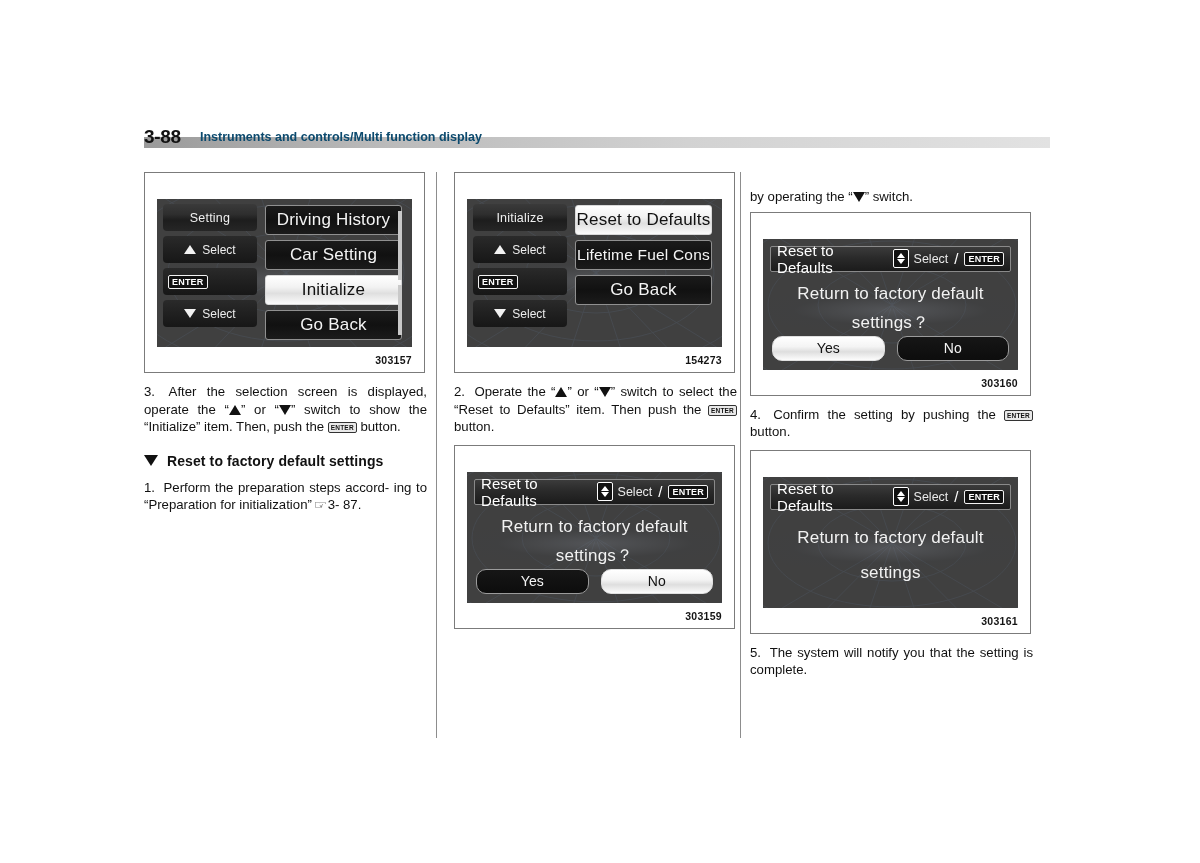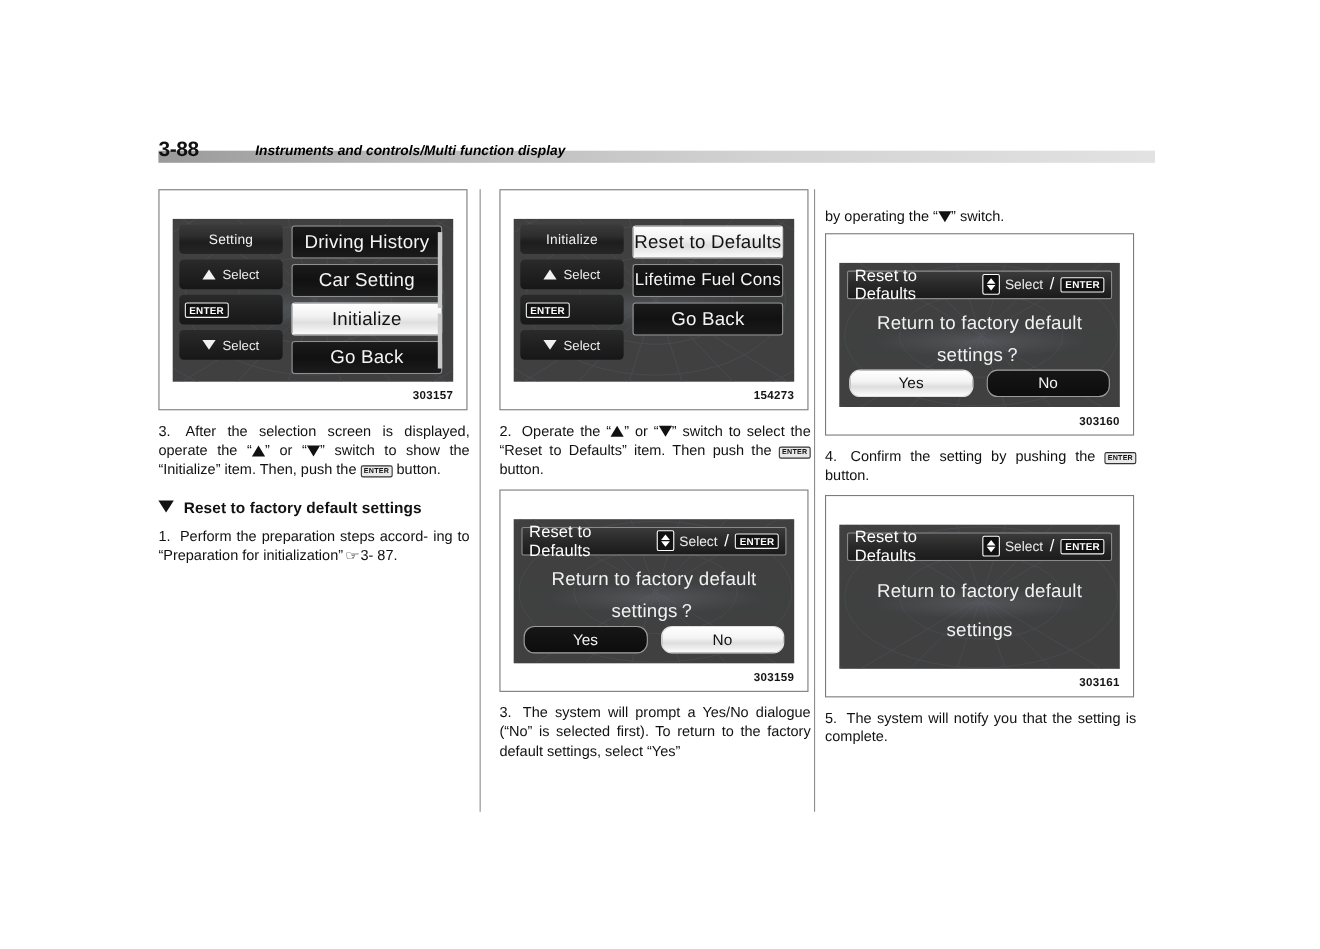--- a/index.html
+++ b/index.html
@@ -14,21 +14,21 @@
   }
   .page{position:absolute;left:0;top:0;width:960px;height:863px;}
 
   
   .page-header{position:absolute;left:144px;top:128px;width:906px;height:22px;}
   .hdr-bar{position:absolute;left:0;top:9px;width:906px;height:11px;
     background:linear-gradient(to right,#9a9a9a 0%,#b9b9b9 25%,#d2d2d2 60%,#e2e2e2 100%);}
   .hdr-page-no{position:absolute;left:0;top:-2px;font-size:19px;font-weight:bold;
     letter-spacing:-0.3px;color:#111;font-family:"Liberation Sans",sans-serif;}
   .hdr-title{position:absolute;left:56px;top:2px;font-size:12.5px;font-weight:bold;
-    font-style:italic;color:#000000;white-space:nowrap;margin-left:32px;}
+    color:#0c4a6e;white-space:nowrap;}
 
   
   .vrule{position:absolute;width:1px;background:#8d8d8d;}
   #rule-1{left:436px;top:172px;height:566px;}
   #rule-2{left:740px;top:172px;height:566px;}
 
   
   .col{position:absolute;width:283px;}
   #col-1{left:144px;top:172px;}
   #col-2{left:454px;top:172px;}
@@ -336,26 +336,20 @@
 
           <div class="dlg-btns">
             <div class="dlg-btn">Yes</div>
             <div class="dlg-btn sel">No</div>
           </div>
         </div>
       </div>
       <div class="fig-no">303159</div>
     </div>
 
-    <p class="para jfy">
-      <span class="num">3.</span>
-      <span>The system will prompt a Yes/No</span>
-      <span>dialogue (“No” is selected first). To return</span>
-      <span>to the factory default settings, select “Yes”</span>
-    </p>
   </div>
 
   <div class="col" id="col-3">
 
     <p class="para" style="margin-top:16px;">
       <span>by operating the “</span><span class="intri dn"></span><span>” switch.</span>
     </p>
 
     <div class="gap" style="height:6px;"></div>
 

